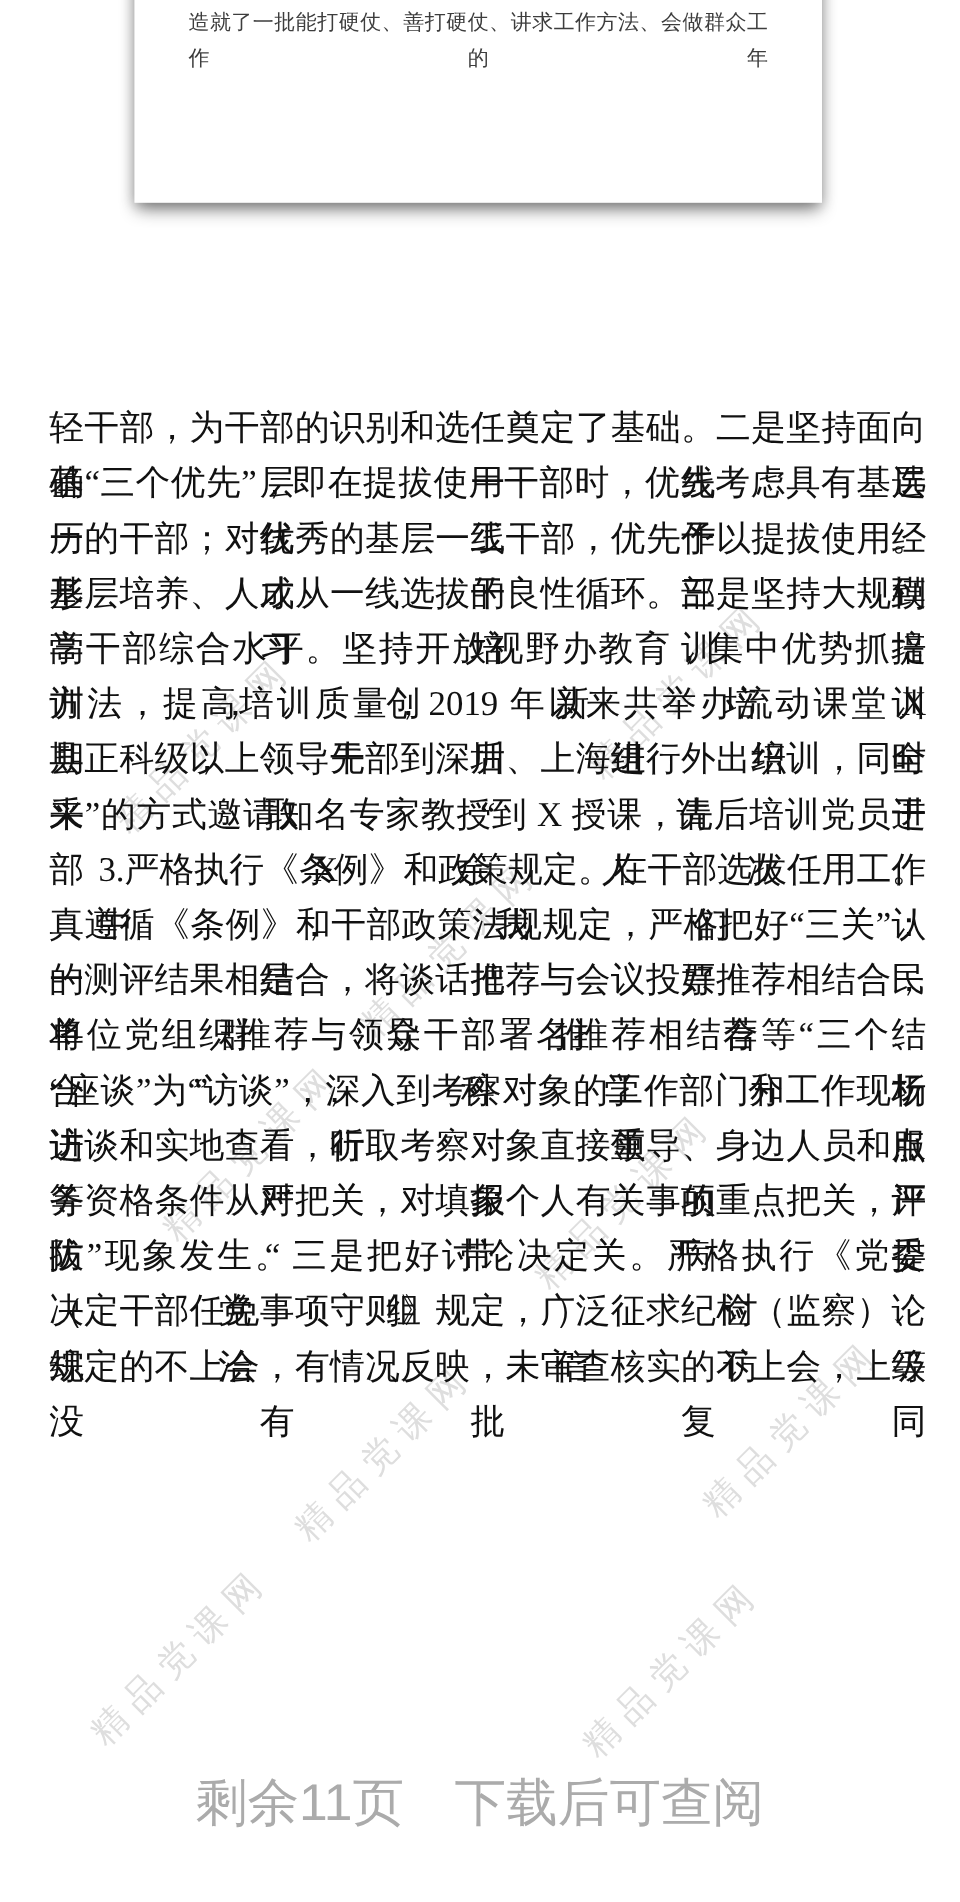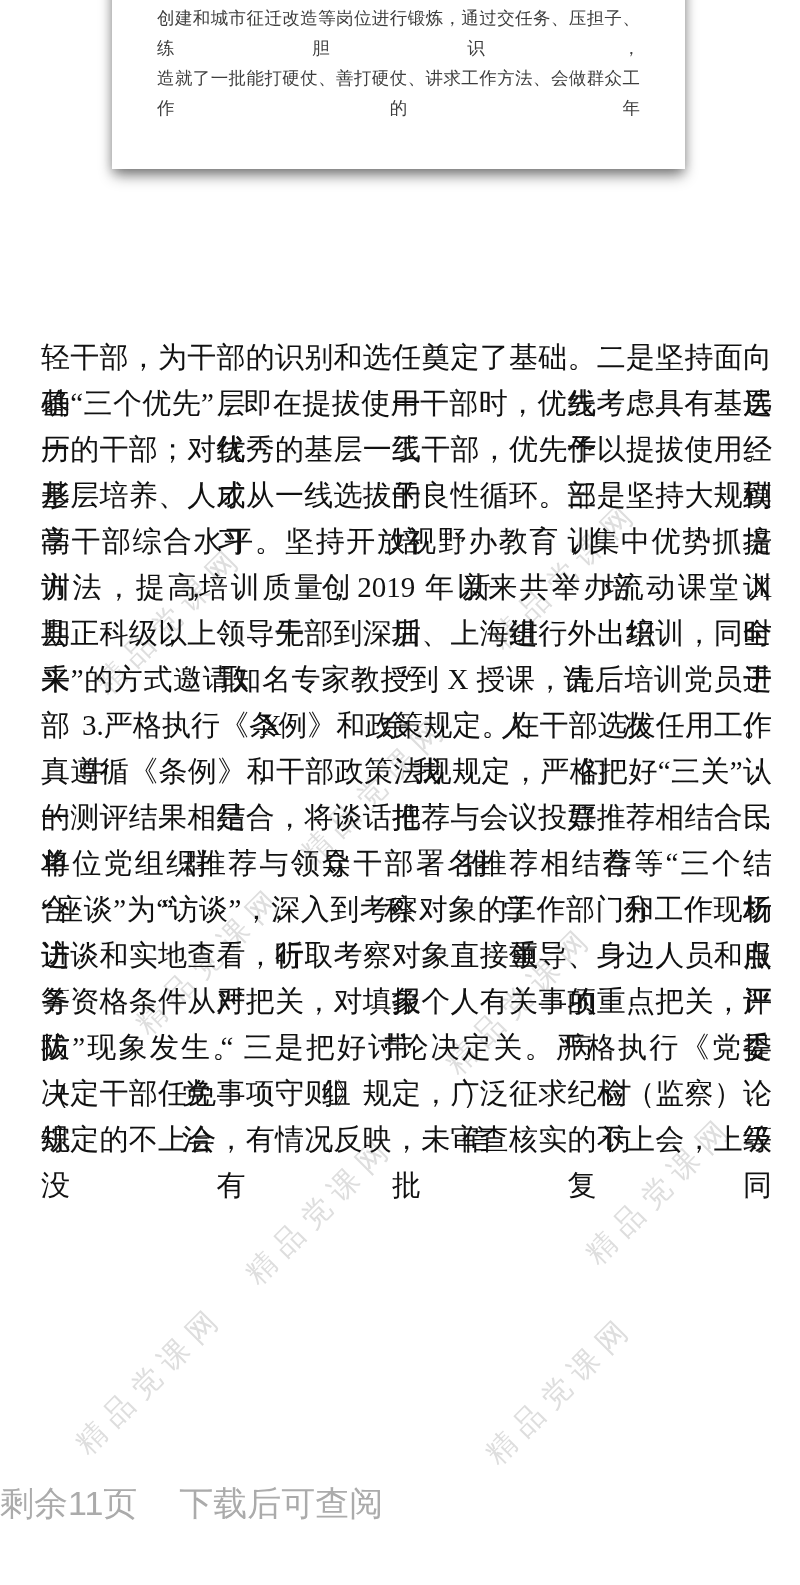--- a/index.html
+++ b/index.html
@@ -83,22 +83,23 @@
   .doc-line.indent {
     padding-left: 41px;
   }
 
   
   .footer-hint {
     position: absolute;
     left: 0;
     top: 1483px;
     width: 800px;
+    text-align: center;
     z-index: 3;
-    font-size: 34px;
+    font-size: 43px;
     line-height: 40px;
     color: #ababab;
     font-family: "Liberation Sans", "DejaVu Sans", sans-serif;
   }
   .footer-hint .gap {
     display: inline-block;
     width: 42px;
   }
 </style>
 </head>
@@ -113,21 +114,20 @@
       <span class="watermark" style="left: 210px; top: 960px; color: rgb(222, 222, 222);">精品党课网</span>
       <span class="watermark" style="left: 520px; top: 1000px; color: rgb(222, 222, 222);">精品党课网</span>
       <span class="watermark" style="left: 660px; top: 1190px; color: rgb(222, 222, 222);">精品党课网</span>
       <span class="watermark" style="left: 320px; top: 1210px; color: rgb(222, 222, 222);">精品党课网</span>
       <span class="watermark" style="left: 150px; top: 1380px; color: rgb(222, 222, 222);">精品党课网</span>
       <span class="watermark" style="left: 560px; top: 1390px; color: rgb(222, 222, 222);">精品党课网</span>
     </div>
 
   <div class="preview-card">
     <div class="card-lines">
-        <div class="card-line">创建和城市征迁改造等岗位进行锻炼，通过交任务、压担子、练胆识，</div>
         <div class="card-line">造就了一批能打硬仗、善打硬仗、讲求工作方法、会做群众工作的年</div>
       </div>
   </div>
 
   <div class="doc-body">
       <div class="doc-line">轻干部，为干部的识别和选任奠定了基础。二是坚持面向基层一线选</div>
       <div class="doc-line">确“三个优先”，即在提拔使用干部时，优先考虑具有基层一线工作经</div>
       <div class="doc-line">历的干部；对优秀的基层一线干部，优先予以提拔使用。形成干部到</div>
       <div class="doc-line">基层培养、人才从一线选拔的良性循环。三是坚持大规模学习培训提</div>
       <div class="doc-line">高干部综合水平。坚持开放视野办教育，集中优势抓培训，创新培训</div>

